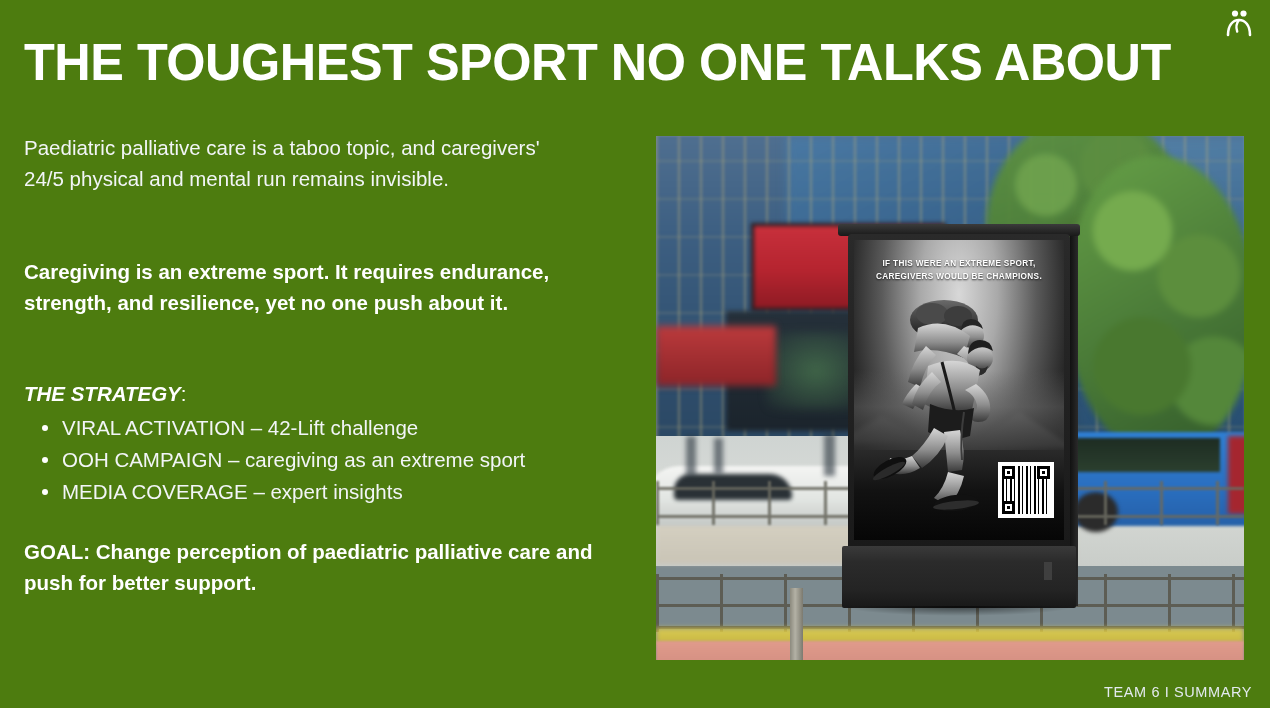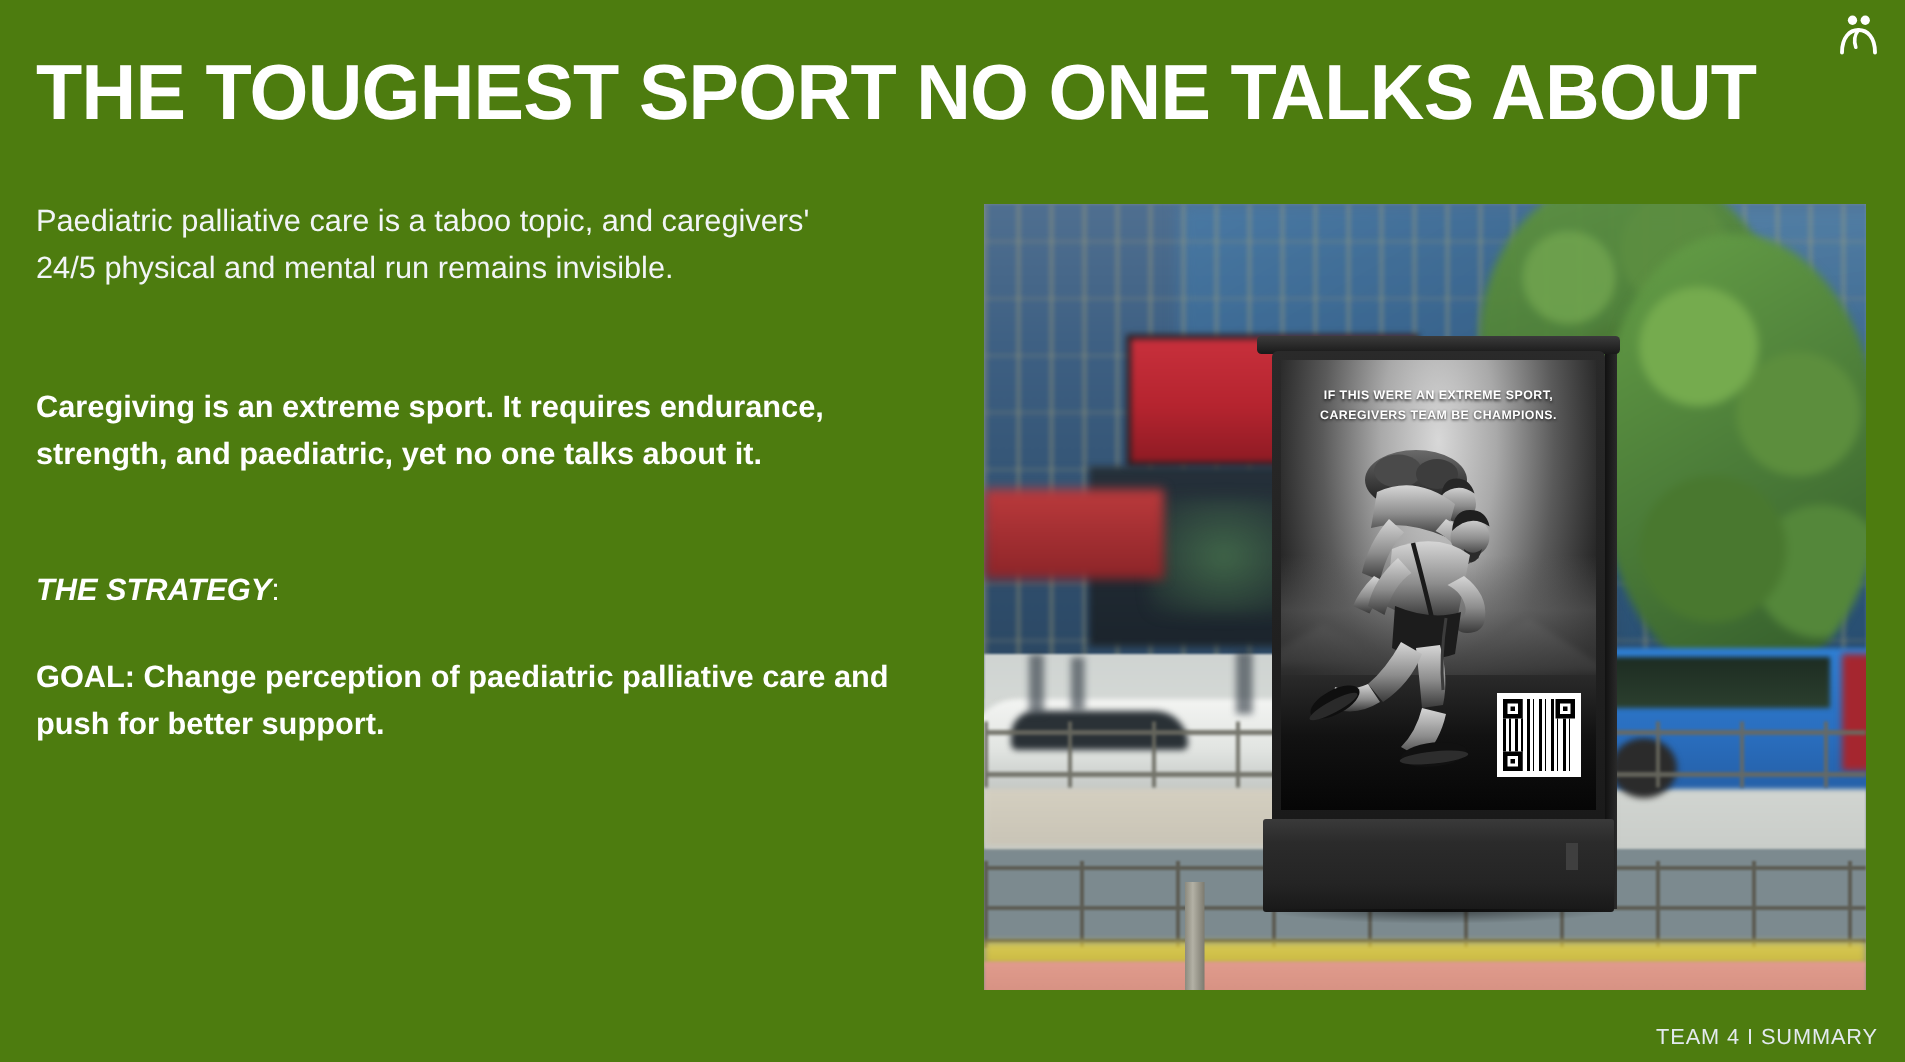--- a/index.html
+++ b/index.html
@@ -438,33 +438,38 @@
   </div>
 
   <div id="title">THE TOUGHEST SPORT NO ONE TALKS ABOUT</div>
 
   <div id="left-col">
 
     <p class="intro-para">Paediatric palliative care is a taboo topic, and caregivers' 24/5 physical and mental run remains invisible.</p>
 
     <div id="gap-1"></div>
 
-    <p class="bold-para">Caregiving is an extreme sport. It requires endurance, strength, and paediatric, yet no one talks about it.</p>
+    <p class="bold-para">Caregiving is an extreme sport. It requires endurance, strength, and resilience, yet no one push about it.</p>
 
     <div id="gap-2"></div>
 
     <p class="strategy-heading"><span class="lbl">THE STRATEGY</span><span>:</span></p>
 
+    <ul class="strategy-list">
+      <li><span class="dot"></span><span>VIRAL ACTIVATION – 42-Lift challenge</span></li>
+      <li><span class="dot"></span><span>OOH CAMPAIGN – caregiving as an extreme sport</span></li>
+      <li><span class="dot"></span><span>MEDIA COVERAGE – expert insights</span></li>
+    </ul>
 
     <div id="gap-3"></div>
 
     <p class="bold-para">GOAL: Change perception of paediatric palliative care and push for better support.</p>
   </div>
 
-  <div id="footer">TEAM 4 I SUMMARY</div>
+  <div id="footer">TEAM 6 I SUMMARY</div>
 
   <div id="photo">
 
     <div class="layer bg-building"></div>
     <div class="layer bg-glass-blue"></div>
     <div class="layer bg-glass-blue2"></div>
     <div class="layer bg-glass-grid"></div>
     <div class="layer bg-dark-storefront"></div>
     <div class="layer bg-storefront-glow"></div>
     <div class="layer bg-red-sign"></div>
@@ -500,21 +505,21 @@
       <div class="bb-frame"></div>
 
       <div class="bb-screen">
         <div class="bb-mtn-b"></div>
         <div class="bb-mtn-a"></div>
         <div class="bb-mountains"></div>
         <div class="bb-ground"></div>
 
         <div class="bb-headline">
           <div>IF THIS WERE AN EXTREME SPORT,</div>
-          <div>CAREGIVERS TEAM BE CHAMPIONS.</div>
+          <div>CAREGIVERS WOULD BE CHAMPIONS.</div>
         </div>
 
         <svg class="runner" viewBox="0 0 176 226">
           <defs>
             <linearGradient id="gskin" x1="0" y1="0" x2="0" y2="1">
               <stop offset="0%" stop-color="#d6d6d6"></stop>
               <stop offset="55%" stop-color="#8d8d8d"></stop>
               <stop offset="100%" stop-color="#3a3a3a"></stop>
             </linearGradient>
             <linearGradient id="gdark" x1="0" y1="0" x2="0" y2="1">

